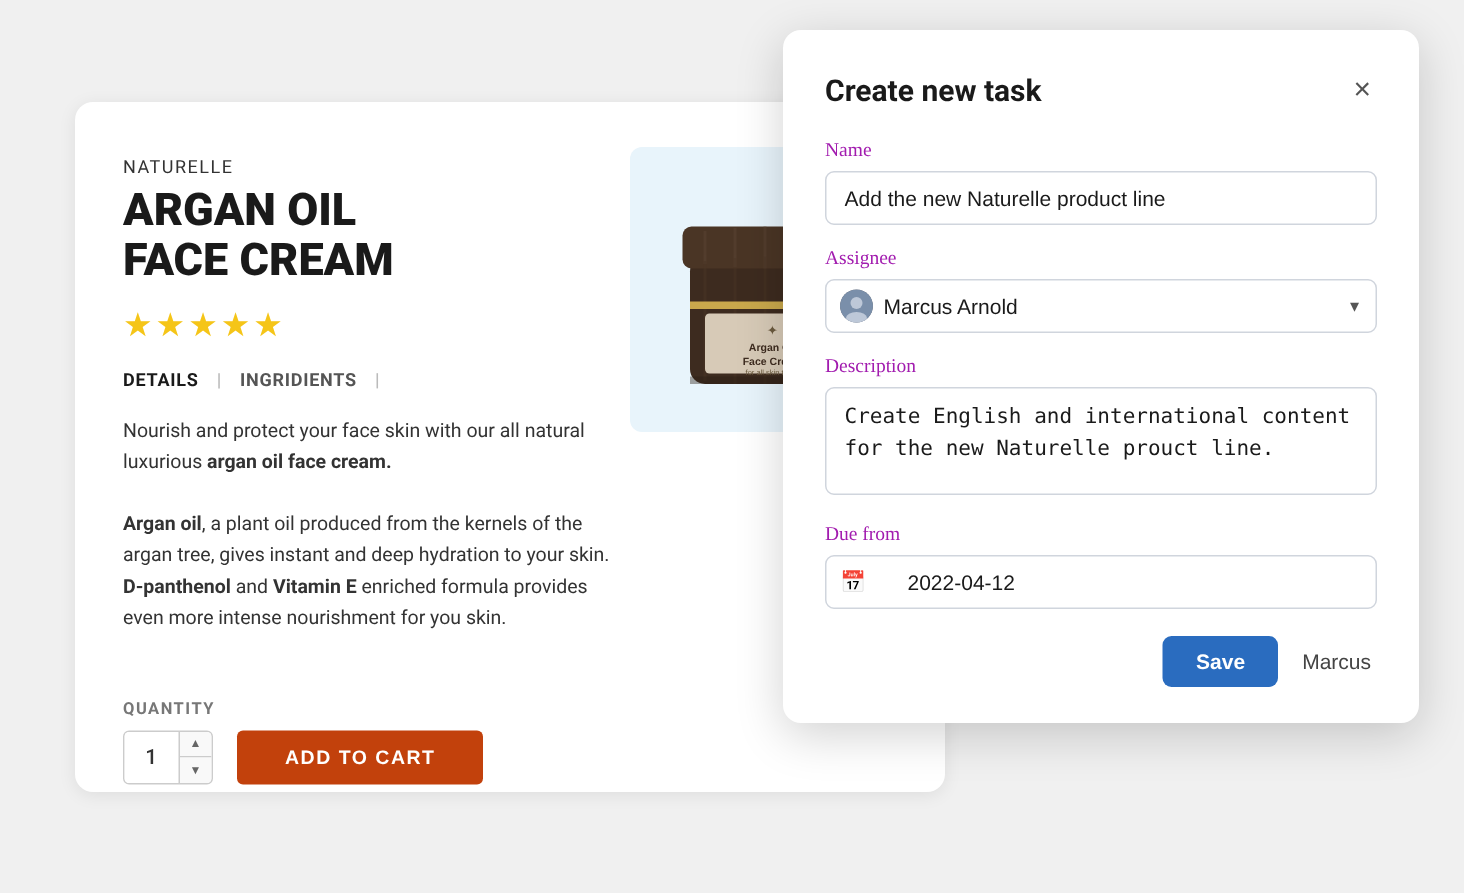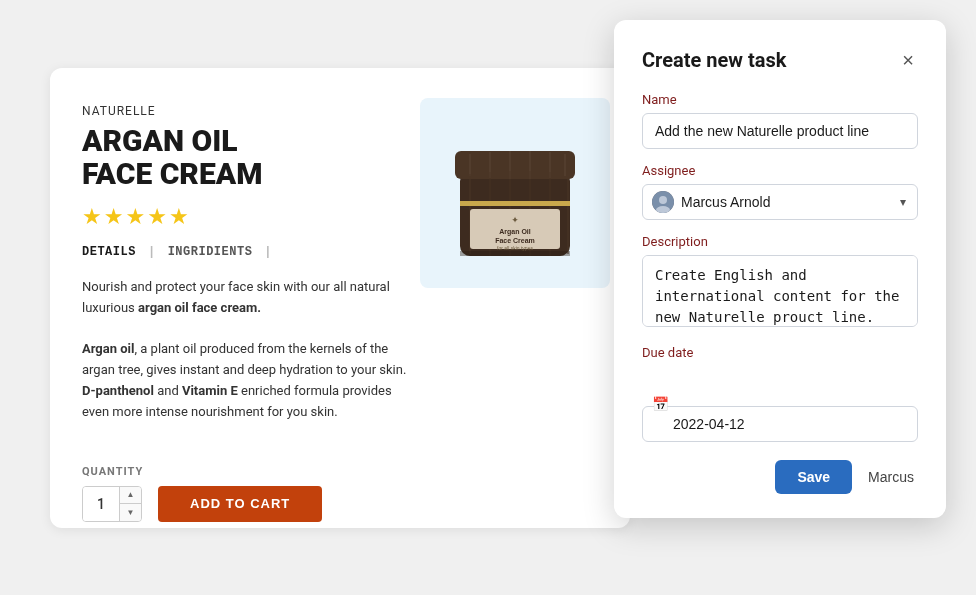--- a/index.html
+++ b/index.html
@@ -59,21 +59,20 @@
       letter-spacing: 2px;
     }
     .product-tabs {
       display: flex;
       gap: 0;
       margin-bottom: 18px;
       font-size: 12px;
       font-weight: 700;
       color: #555;
       letter-spacing: 0.5px;
-      font-family: Liberation Mono, monospace;
     }
     .product-tab {
       margin-right: 12px;
       cursor: pointer;
     }
     .product-tab.active {
       color: #1a1a1a;
     }
     .tab-divider {
       color: #bbb;
@@ -166,21 +165,21 @@
       letter-spacing: 1px;
       cursor: pointer;
       height: 36px;
     }
 
     
     .modal {
       background: #fff;
       border-radius: 12px;
       padding: 28px 28px 24px;
-      width: 332px;
+      width: 424px;
       position: absolute;
       right: 30px;
       top: 22px;
       box-shadow: 0 8px 32px rgba(0,0,0,0.18);
     }
     .modal-header {
       display: flex;
       align-items: center;
       justify-content: space-between;
       margin-bottom: 20px;
@@ -197,23 +196,24 @@
       font-size: 20px;
       color: #555;
       line-height: 1;
       padding: 2px 4px;
     }
     .form-group {
       margin-bottom: 14px;
     }
     .form-label {
       font-size: 13px;
-      color: #7f1d1d;
+      color: #a21caf;
       margin-bottom: 6px;
       display: block;
+      font-family: Liberation Serif, serif;
     }
     .form-input {
       width: 100%;
       border: 1px solid #d0d5dd;
       border-radius: 6px;
       padding: 9px 12px;
       font-size: 14px;
       color: #1a1a1a;
       outline: none;
     }
@@ -277,22 +277,21 @@
     }
     .date-input-wrapper .calendar-icon {
       position: absolute;
       left: 10px;
       top: 50%;
       transform: translateY(-50%);
       font-size: 14px;
       color: #555;
     }
     .date-input {
-      padding-left: 30px;
-      margin-top: 40px;
+      padding-left: 54px;
     }
     .type-row {
       display: flex;
       align-items: center;
       gap: 20px;
     }
     .radio-option {
       display: flex;
       align-items: center;
       gap: 6px;
@@ -451,21 +450,21 @@
         <span class="select-chevron">▾</span>
       </div>
     </div>
 
     <div class="form-group">
       <label class="form-label">Description</label>
       <textarea class="form-textarea" style="">Create English and international content for the new Naturelle prouct line.</textarea>
     </div>
 
     <div class="form-group">
-      <label class="form-label">Due date</label>
+      <label class="form-label">Due from</label>
       <div class="date-input-wrapper">
         <span class="calendar-icon">📅</span>
         <input class="form-input date-input" type="text" value="2022-04-12" style="">
       </div>
     </div>
 
 
     <div class="modal-actions">
       <button class="save-btn">Save</button>
       <button class="cancel-btn">Marcus</button>

